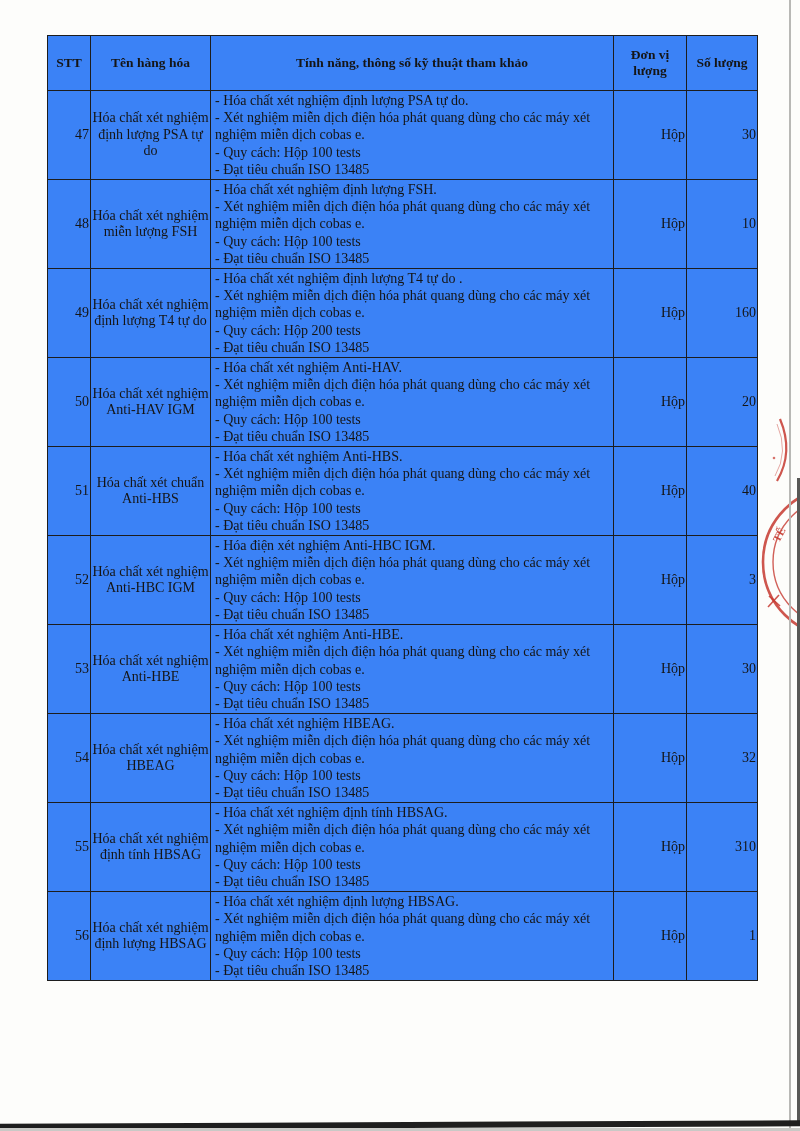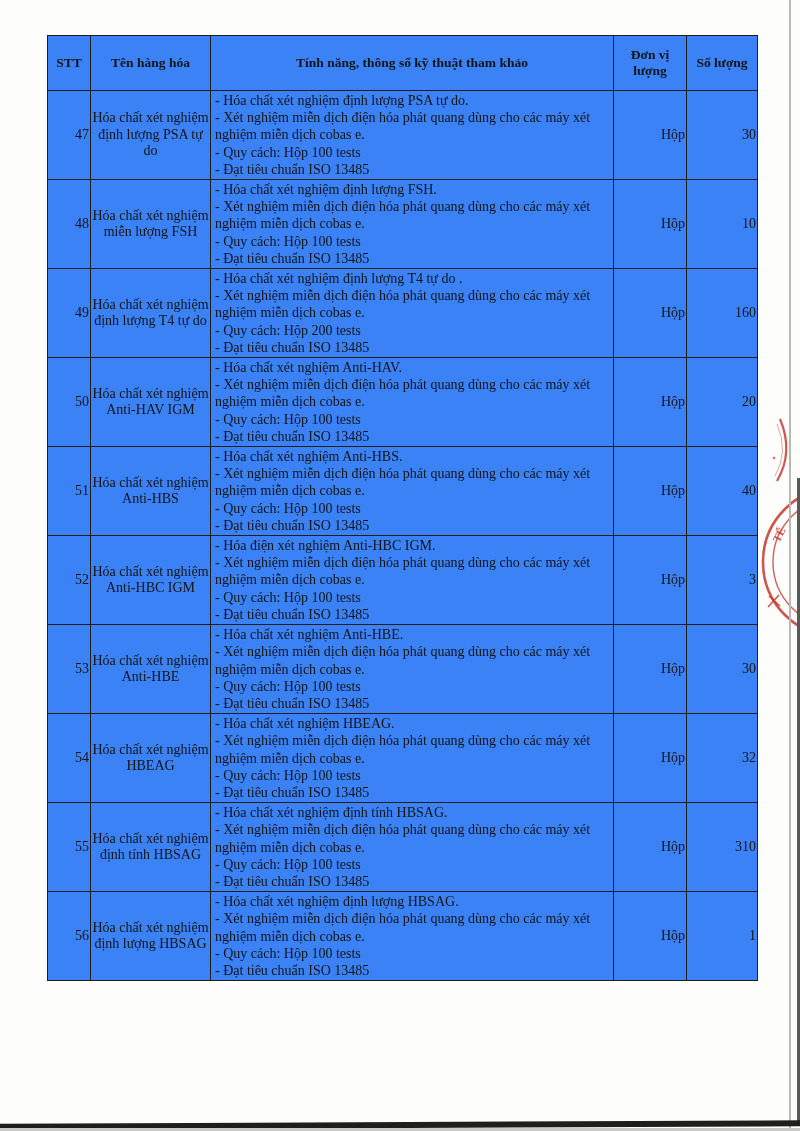--- a/index.html
+++ b/index.html
@@ -105,21 +105,21 @@
             <div class="spec-line">- Xét nghiệm miễn dịch điện hóa phát quang dùng cho các máy xét nghiệm miễn dịch cobas e.</div>
             <div class="spec-line">- Quy cách: Hộp 100 tests</div>
             <div class="spec-line">- Đạt tiêu chuẩn ISO 13485</div>
           </td>
       <td class="c-unit">Hộp</td>
       <td class="c-qty">20</td>
     </tr>
 
     <tr>
       <td class="c-stt">51</td>
-      <td class="c-name">Hóa chất xét nghiệm Anti-HBS</td>
+      <td class="c-name">Hóa chất xét chuẩn Anti-HBS</td>
       <td class="c-specs">
             <div class="spec-line">- Hóa chất xét nghiệm Anti-HBS.</div>
             <div class="spec-line">- Xét nghiệm miễn dịch điện hóa phát quang dùng cho các máy xét nghiệm miễn dịch cobas e.</div>
             <div class="spec-line">- Quy cách: Hộp 100 tests</div>
             <div class="spec-line">- Đạt tiêu chuẩn ISO 13485</div>
           </td>
       <td class="c-unit">Hộp</td>
       <td class="c-qty">40</td>
     </tr>
 

